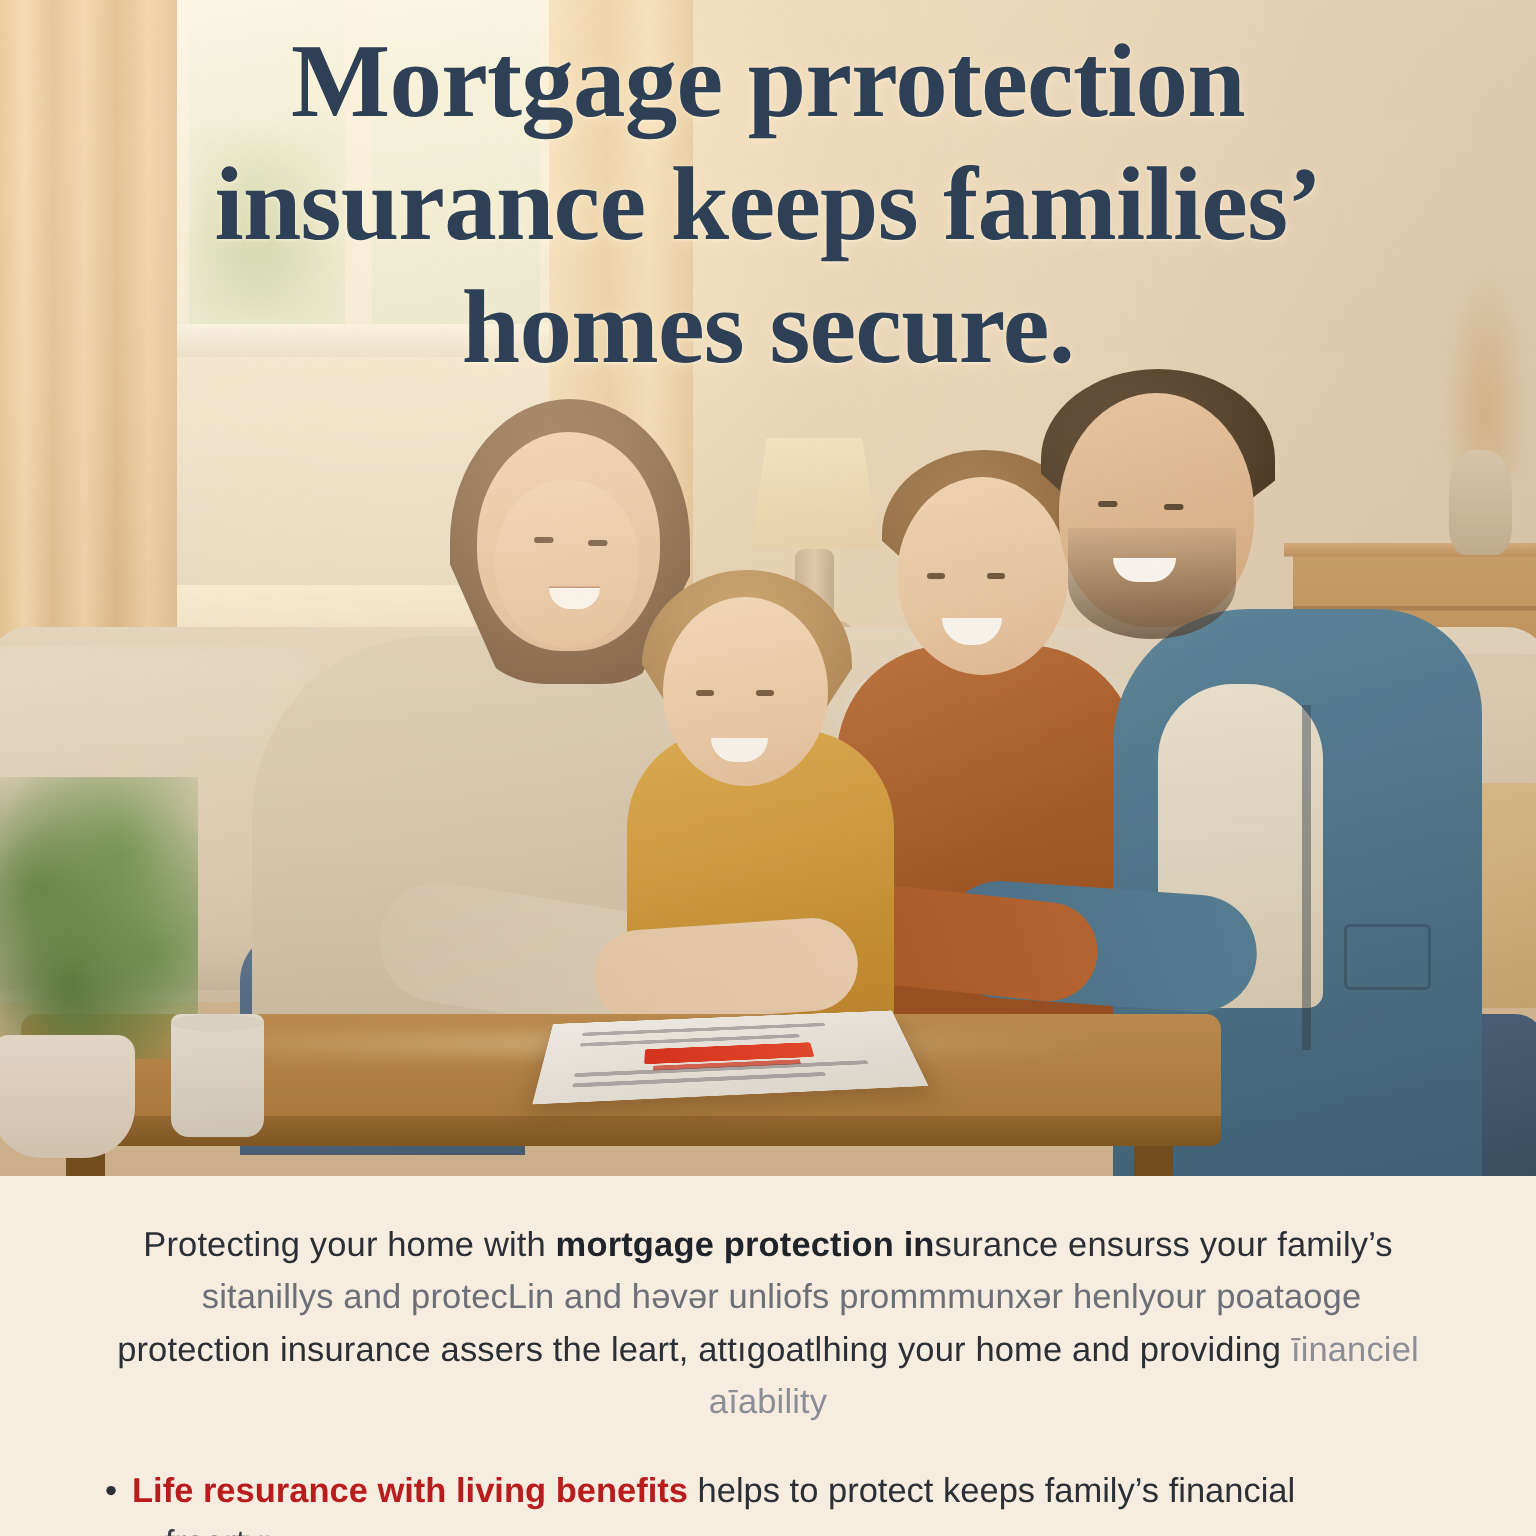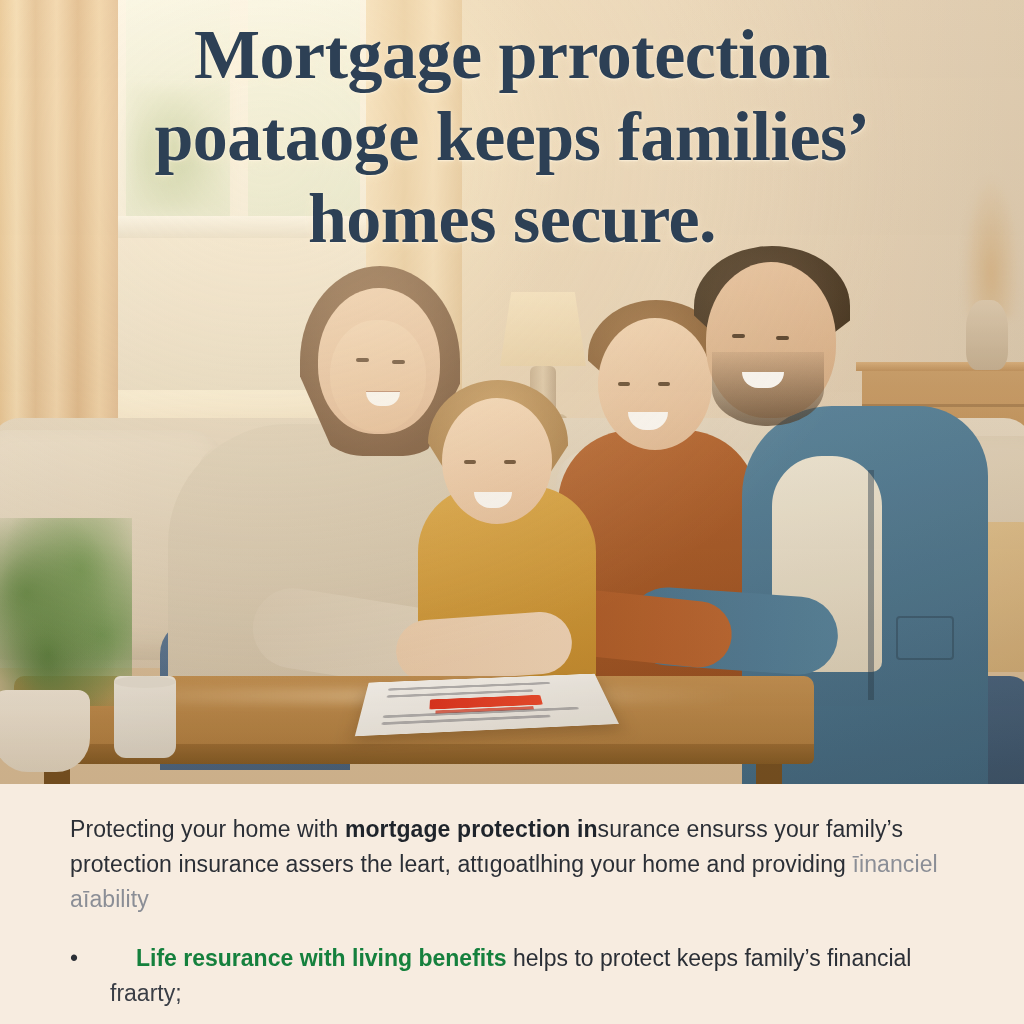--- a/index.html
+++ b/index.html
@@ -413,38 +413,39 @@
     position:absolute;
     left:0; top:784px; width:1024px; height:240px;
     background:#f7ece0;
     padding:28px 70px 0 70px;
   }
   .para {
     font-size:23px;
     line-height:35px;
     color:#2b2f36;
     letter-spacing:.1px;
+    text-align:center;
   }
   .para .b { font-weight:700; color:#1f242b; }
   .para .smudge { color:#6b6f78; }
   .para .smudge2 { color:#8b8e96; }
   .line-indent { display:block; padding-left:18px; }
 
   .bullets { margin-top:24px; list-style:none; }
   .bullet {
     font-size:23px;
     line-height:35px;
     color:#2b2f36;
     position:relative;
     padding-left:18px;
   }
   .bullet .dot {
     position:absolute; left:0; top:0;
   }
-  .bullet .b { font-weight:700; color:#15803d;margin-left:48px; }
+  .bullet .b { font-weight:700; color:#b91c1c; }
   .bullet-tail {
     display:block;
     padding-left:22px;
     color:#3a3e46;
   }
 </style>
 </head>
 <body>
 
 <div class="page">
@@ -541,26 +542,27 @@
 
       <div class="plant-leaves"></div>
       <div class="plant-pot"></div>
       <div class="mug"></div>
       <div class="mug-rim"></div>
 
       <div class="photo-grade"></div>
     </div>
   </div>
 
-  <h1 class="headline">Mortgage prrotection poataoge keeps families’ homes secure.</h1>
+  <h1 class="headline">Mortgage prrotection insurance keeps families’ homes secure.</h1>
 
   <div class="panel">
 
     <p class="para">
       <span>Protecting your home with </span><span class="b">mortgage protection in</span><span>surance ensurss your family’s</span>
+      <span class="line-indent smudge">sitanillys and protecLin and həvər unliofs prommmunxər henlyour poataoge</span>
       <span>protection insurance assers the leart, attıgoatlhing your home and providing</span>
       <span class="smudge2">īinanciel aīability</span>
     </p>
 
     <ul class="bullets">
       <li class="bullet">
         <span class="dot">•</span>
         <span class="b">Life resurance with living benefits</span><span> helps to protect keeps family’s financial</span>
         <span class="bullet-tail">fraarty;</span>
       </li>

